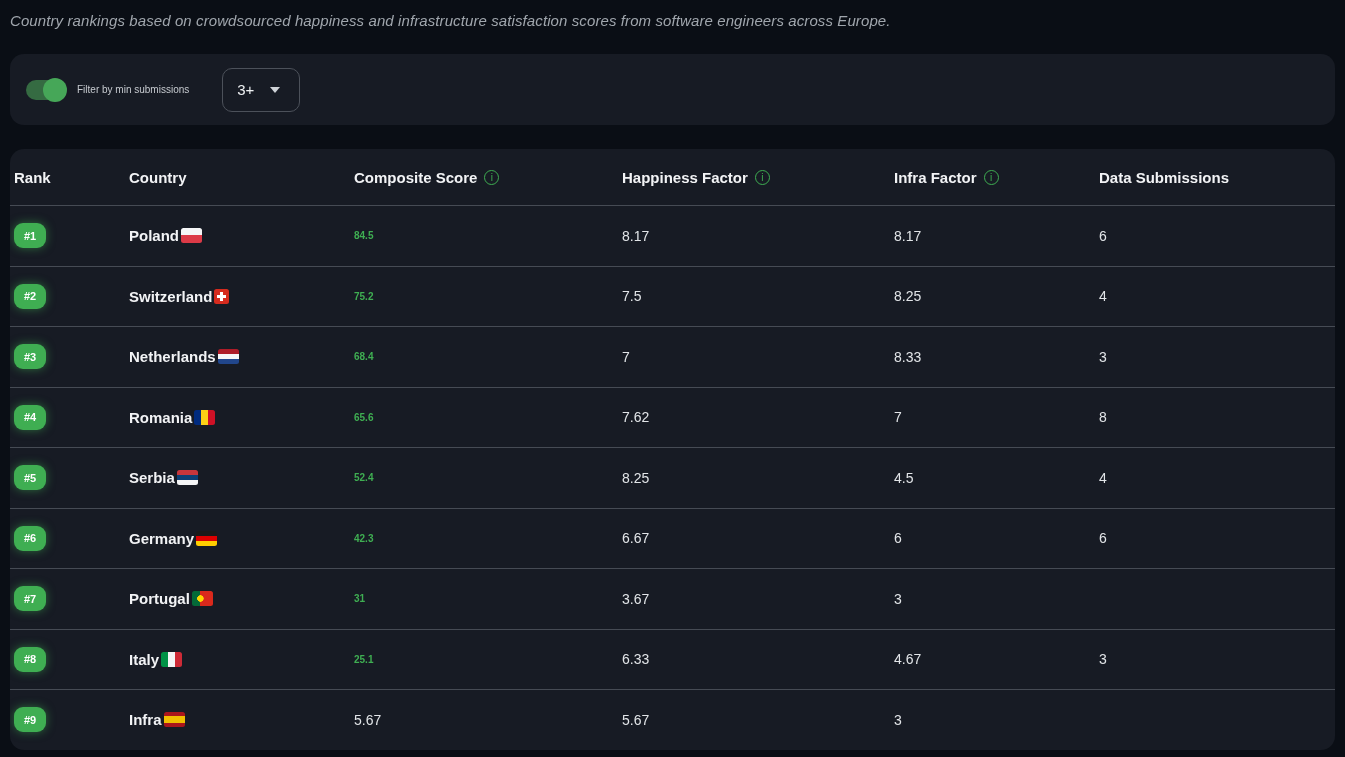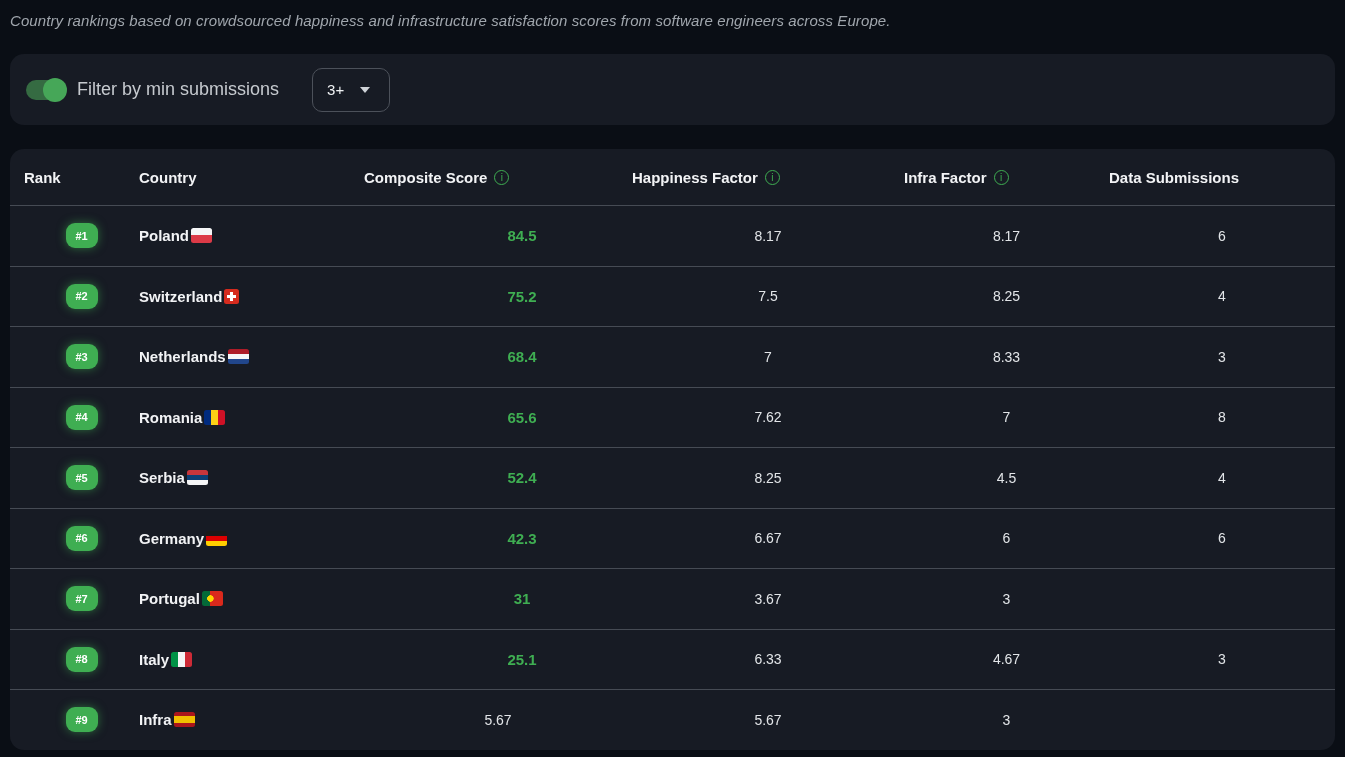--- a/index.html
+++ b/index.html
@@ -46,21 +46,21 @@
   .toggle .knob {
     position: absolute;
     top: -2px; right: -3px;
     width: 24px; height: 24px;
     border-radius: 50%;
     background: #46a758;
   }
   .filter-label {
     margin-left: 13px;
     color: #c6cacf;
-    font-size: 18px;
+    font-size: 10px;
   }
   .dropdown {
     margin-left: 33px;
     height: 44px;
     min-width: 78px;
     border: 1px solid #4c515a;
     border-radius: 10px;
     display: inline-flex;
     align-items: center;
     padding: 0 14px;
@@ -80,22 +80,21 @@
 
   
   .table-card {
     margin-top: 24px;
     overflow: hidden;
   }
   .row {
     display: grid;
     grid-template-columns: 115px 225px 268px 272px 205px 1fr;
     align-items: center;
-    padding-left: 14px;
-    text-align: center;
+    padding-left: 4px;
   }
   .thead { height: 56px; }
   .th {
     color: #f2f3f5;
     font-size: 15px;
     font-weight: 700;
     display: flex;
     align-items: center;
   }
   .info-icon {
@@ -131,23 +130,22 @@
     box-shadow: 0 0 10px rgba(63, 174, 82, 0.55);
   }
   .country-cell { display: flex; align-items: center; gap: 2px; }
   .country-name {
     color: #f2f3f5;
     font-size: 15px;
     font-weight: 700;
   }
   .score {
     color: #3fae52;
-    font-size: 15px;
+    font-size: 10px;
     font-weight: 700;
-    margin-left: 48px;
   }
 
   
   .flag {
     display: inline-block;
     width: 21px; height: 15px;
     border-radius: 2.5px;
     flex: 0 0 auto;
   }
   .flag-pl { background: linear-gradient(180deg, #f5f6f7 50%, #dc3a47 50%); }

